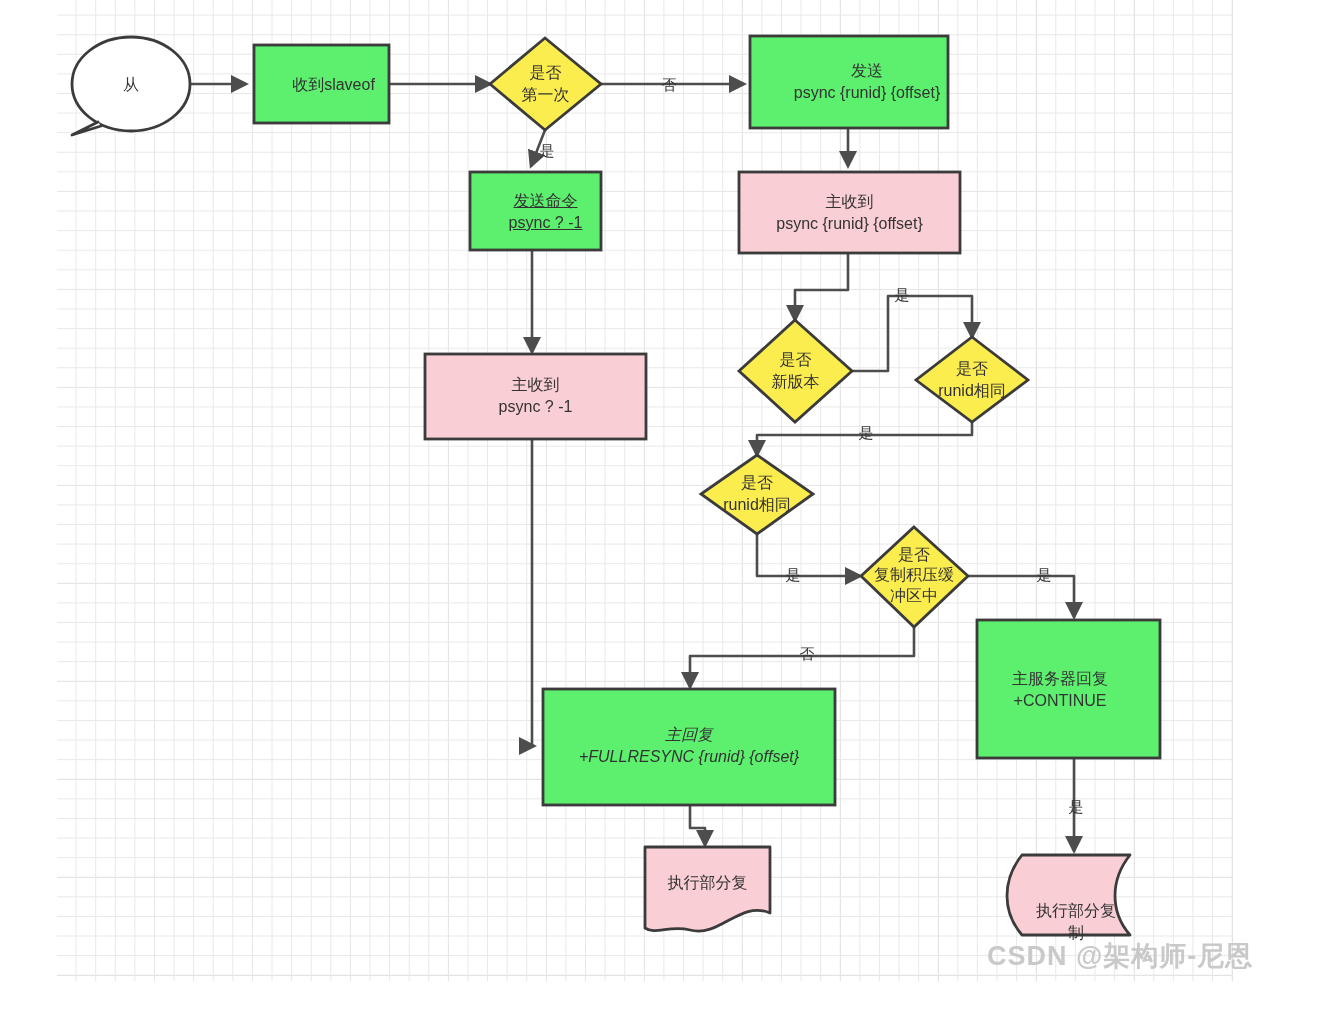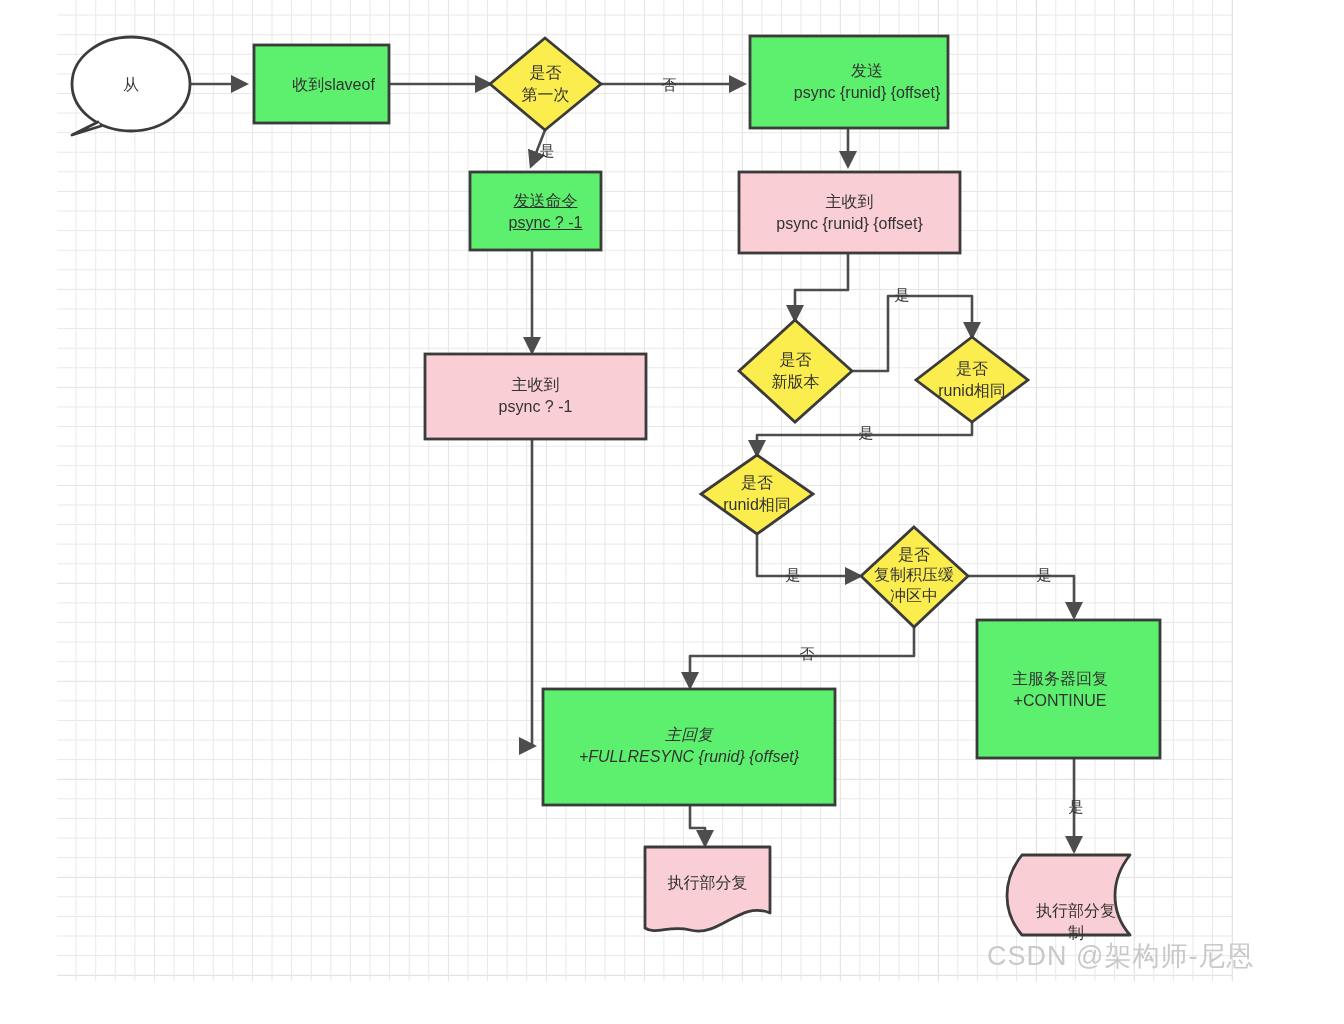--- a/index.html
+++ b/index.html
@@ -60,20 +60,21 @@
     background: transparent;
   }
   .watermark {
     position: absolute;
     left: 987px;
     top: 938px;
     font-size: 27px;
     color: #c9c9c9;
     letter-spacing: 1px;
     font-family: "Liberation Sans", "DejaVu Sans", sans-serif;
+    font-weight: bold;
   }
 </style>
 </head>
 <body>
 
 <div id="canvas">
 
   <div id="grid-bg"></div>
 
   <svg id="diagram-svg" viewBox="0 0 1344 1024" xmlns="http://www.w3.org/2000/svg">

